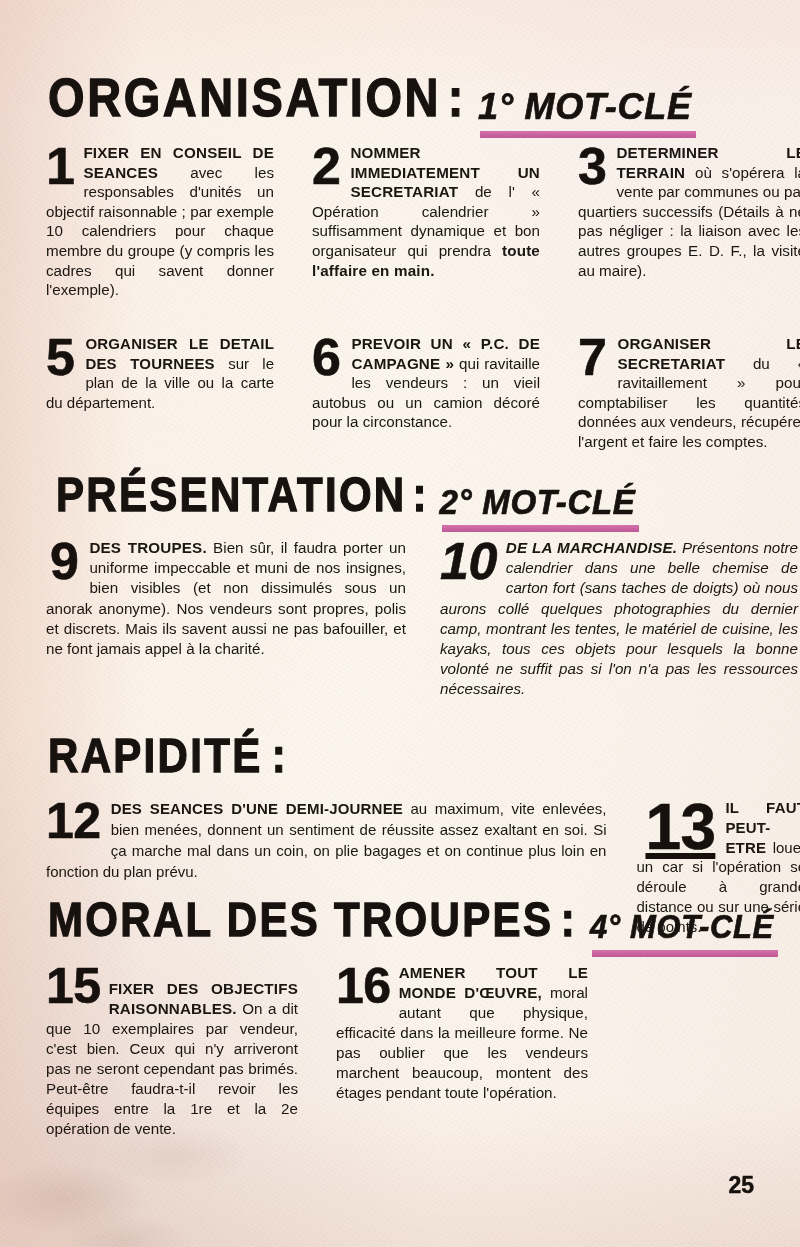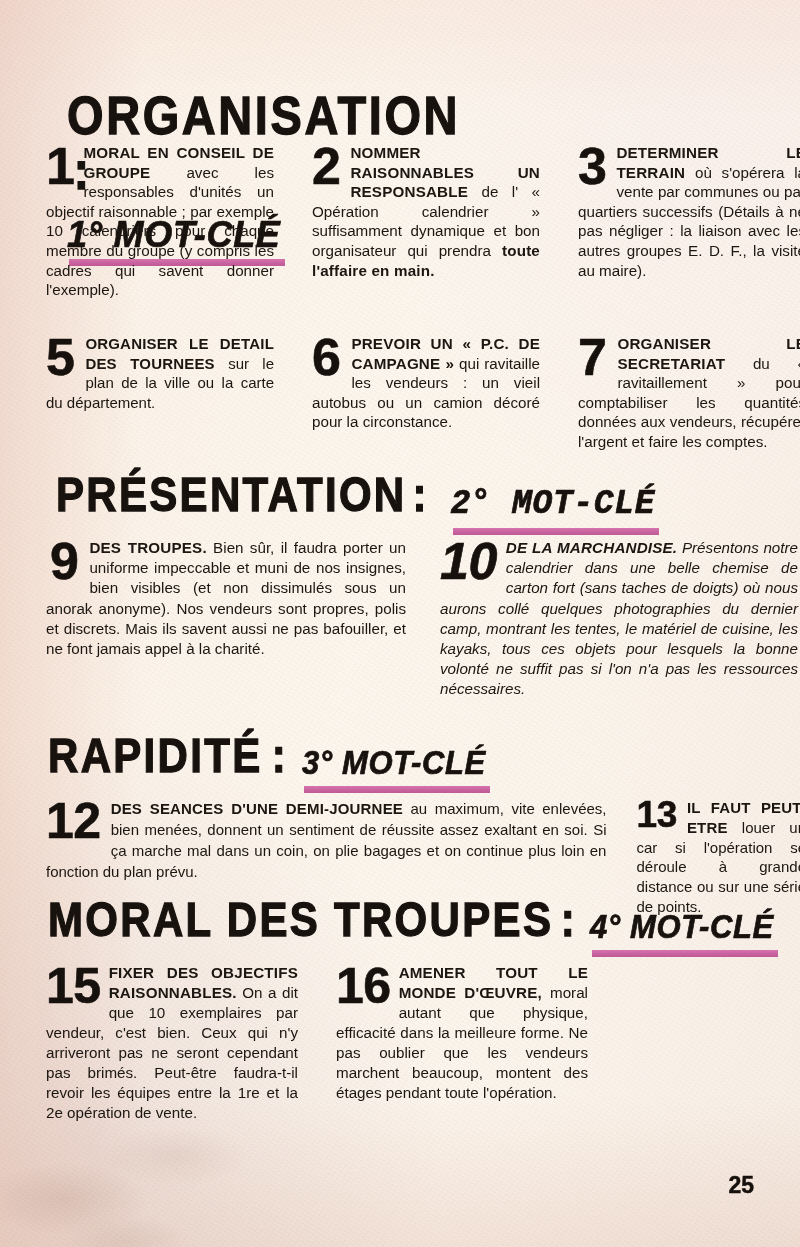--- a/index.html
+++ b/index.html
@@ -147,40 +147,40 @@
 </head>
 <body>
 
 <div id="page">
   <div id="grain"></div>
   <div id="cast"></div>
   <div id="smudge"></div>
 
   <div id="content">
 
-    <div class="section-head" style="position:absolute; left:48px; top:92px; font-size:47px;flex-direction:column;">
+    <div class="section-head" style="position:absolute; left:48px; top:74px; font-size:47px;">
       <span class="sec-title">ORGANISATION</span>
       <span class="sec-colon">:</span>
-      <span class="kw-wrap" style="margin-left:19px;">
+      <span class="kw-wrap" style="margin-left:10px;">
         <span class="kw" style="font-size:36px;">1° MOT-CLÉ</span>
         <span class="kw-rule"></span>
       </span>
     </div>
 
     <div class="row" style="position:absolute; left:46px; top:143px; width:760px;">
       <div class="item" style="width:252px; margin-right:38px;">
         <span class="num" style="font-size:52px; margin:1px 9px 0 0;">1</span>
         <div class="body" style="font-size:15.2px; line-height:19.6px;">
-          <b>MORAL EN CONSEIL DE GROUPE</b><span> avec les responsables d'unités un objectif raisonnable ; par exemple 10 calendriers pour chaque membre du groupe (y compris les cadres qui savent donner l'exemple).</span>
+          <b>FIXER EN CONSEIL DE SEANCES</b><span> avec les responsables d'unités un objectif raisonnable ; par exemple 10 calendriers pour chaque membre du groupe (y compris les cadres qui savent donner l'exemple).</span>
         </div>
       </div>
       <div class="item" style="width:252px; margin-right:38px;">
         <span class="num" style="font-size:52px; margin:1px 10px 0 0;">2</span>
         <div class="body" style="font-size:15.2px; line-height:19.6px;">
-          <b>NOMMER RAISONNABLES UN RESPONSABLE</b><span> de l' « Opération calendrier » suffisamment dynamique et bon organisateur qui prendra </span><b>toute l'affaire en main.</b>
+          <b>NOMMER IMMEDIATEMENT UN SECRETARIAT</b><span> de l' « Opération calendrier » suffisamment dynamique et bon organisateur qui prendra </span><b>toute l'affaire en main.</b>
         </div>
       </div>
       <div class="item" style="width:252px;">
         <span class="num" style="font-size:52px; margin:1px 10px 0 0;">3</span>
         <div class="body" style="font-size:15.2px; line-height:19.6px;">
           <b>DETERMINER LE TERRAIN</b><span> où s'opérera la vente par communes ou par quartiers successifs (Détails à ne pas négliger : la liaison avec les autres groupes E. D. F., la visite au maire).</span>
         </div>
       </div>
     </div>
 
@@ -201,21 +201,21 @@
         <span class="num" style="font-size:52px; margin:1px 11px 0 0;">7</span>
         <div class="body" style="font-size:15.2px; line-height:19.6px;">
           <b>ORGANISER LE SECRETARIAT</b><span> du « ravitaillement » pour comptabiliser les quantités données aux vendeurs, récupérer l'argent et faire les comptes.</span>
         </div>
       </div>
     </div>
 
     <div class="section-head" style="position:absolute; left:56px; top:475px; font-size:42px;">
       <span class="sec-title">PRÉSENTATION</span>
       <span class="sec-colon">:</span>
-      <span class="kw-wrap" style="margin-left:20px;font-family:Liberation Mono, monospace;">
+      <span class="kw-wrap" style="margin-left:9px;">
         <span class="kw" style="font-size:33px;">2° MOT-CLÉ</span>
         <span class="kw-rule"></span>
       </span>
     </div>
 
     <div class="row" style="position:absolute; left:46px; top:538px; width:760px;">
       <div class="item" style="width:360px; margin-right:34px;">
         <span class="num" style="font-size:52px; margin:1px 11px 0 4px;">9</span>
         <div class="body" style="font-size:15.2px; line-height:20.2px;">
           <b>DES TROUPES.</b><span> Bien sûr, il faudra porter un uniforme impeccable et muni de nos insignes, bien visibles (et non dissimulés sous un anorak anonyme). Nos vendeurs sont propres, polis et discrets. Mais ils savent aussi ne pas bafouiller, et ne font jamais appel à la charité.</span>
@@ -225,54 +225,50 @@
         <span class="num" style="font-size:52px; margin:1px 9px 0 0;">10</span>
         <div class="body" style="font-size:15.2px; line-height:20.2px;">
           <b>DE LA MARCHANDISE.</b><span> Présentons notre calendrier dans une belle chemise de carton fort (sans taches de doigts) où nous aurons collé quelques photographies du dernier camp, montrant les tentes, le matériel de cuisine, les kayaks, tous ces objets pour lesquels la bonne volonté ne suffit pas si l'on n'a pas les ressources nécessaires.</span>
         </div>
       </div>
     </div>
 
     <div class="section-head" style="position:absolute; left:48px; top:736px; font-size:42px;">
       <span class="sec-title">RAPIDITÉ</span>
       <span class="sec-colon" style="padding-left:.22em;">:</span>
-      <span class="kw-wrap" style="margin-left:12px;">
-        <span class="kw" style="font-size:31px;">3° MOT-CLÉ</span>
-        <span class="kw-rule"></span>
-      </span>
     </div>
 
     <div class="row" style="position:absolute; left:46px; top:798px; width:760px;">
       <div class="item" style="width:562px; margin-right:30px;">
         <span class="num" style="font-size:50px; margin:1px 10px 0 0;">12</span>
         <div class="body" style="font-size:15.0px; line-height:21px;">
           <b>DES SEANCES D'UNE DEMI-JOURNEE</b><span> au maximum, vite enlevées, bien menées, donnent un sentiment de réussite assez exaltant en soi. Si ça marche mal dans un coin, on plie bagages et on continue plus loin en fonction du plan prévu.</span>
         </div>
       </div>
       <div class="item" style="width:170px;">
-        <span class="num" style="font-size:37px; margin:1px 10px 0 0;">13</span>
+        <span class="num" style="font-size:64px; margin:1px 10px 0 9px;text-decoration:underline;">13</span>
         <div class="body" style="font-size:15.0px; line-height:19.8px;">
           <b>IL FAUT PEUT-ETRE</b><span> louer un car si l'opération se déroule à grande distance ou sur une série de points.</span>
         </div>
       </div>
     </div>
 
     <div class="section-head" style="position:absolute; left:48px; top:900px; font-size:42px;">
       <span class="sec-title">MORAL DES TROUPES</span>
       <span class="sec-colon" style="padding-left:.18em;">:</span>
       <span class="kw-wrap" style="margin-left:11px;">
         <span class="kw" style="font-size:31px;">4° MOT-CLÉ</span>
         <span class="kw-rule"></span>
       </span>
     </div>
 
     <div class="row" style="position:absolute; left:46px; top:963px; width:760px;">
       <div class="item" style="width:252px; margin-right:38px;">
         <span class="num" style="font-size:50px; margin:1px 8px 0 0;">15</span>
-        <div class="body" style="font-size:15.2px; line-height:20.0px;">
+        <div class="body" style="font-size:15.2px; line-height:20.0px;margin-top:16px;">
           <b>FIXER DES OBJECTIFS RAISONNABLES.</b><span> On a dit que 10 exemplaires par vendeur, c'est bien. Ceux qui n'y arriveront pas ne seront cependant pas brimés. Peut-être faudra-t-il revoir les équipes entre la 1re et la 2e opération de vente.</span>
         </div>
       </div>
       <div class="item" style="width:252px;">
         <span class="num" style="font-size:50px; margin:1px 8px 0 0;text-align:center;">16</span>
         <div class="body" style="font-size:15.2px; line-height:20.0px;">
           <b>AMENER TOUT LE MONDE D'ŒUVRE,</b><span> moral autant que physique, efficacité dans la meilleure forme. Ne pas oublier que les vendeurs marchent beaucoup, montent des étages pendant toute l'opération.</span>
         </div>
       </div>
     </div>

